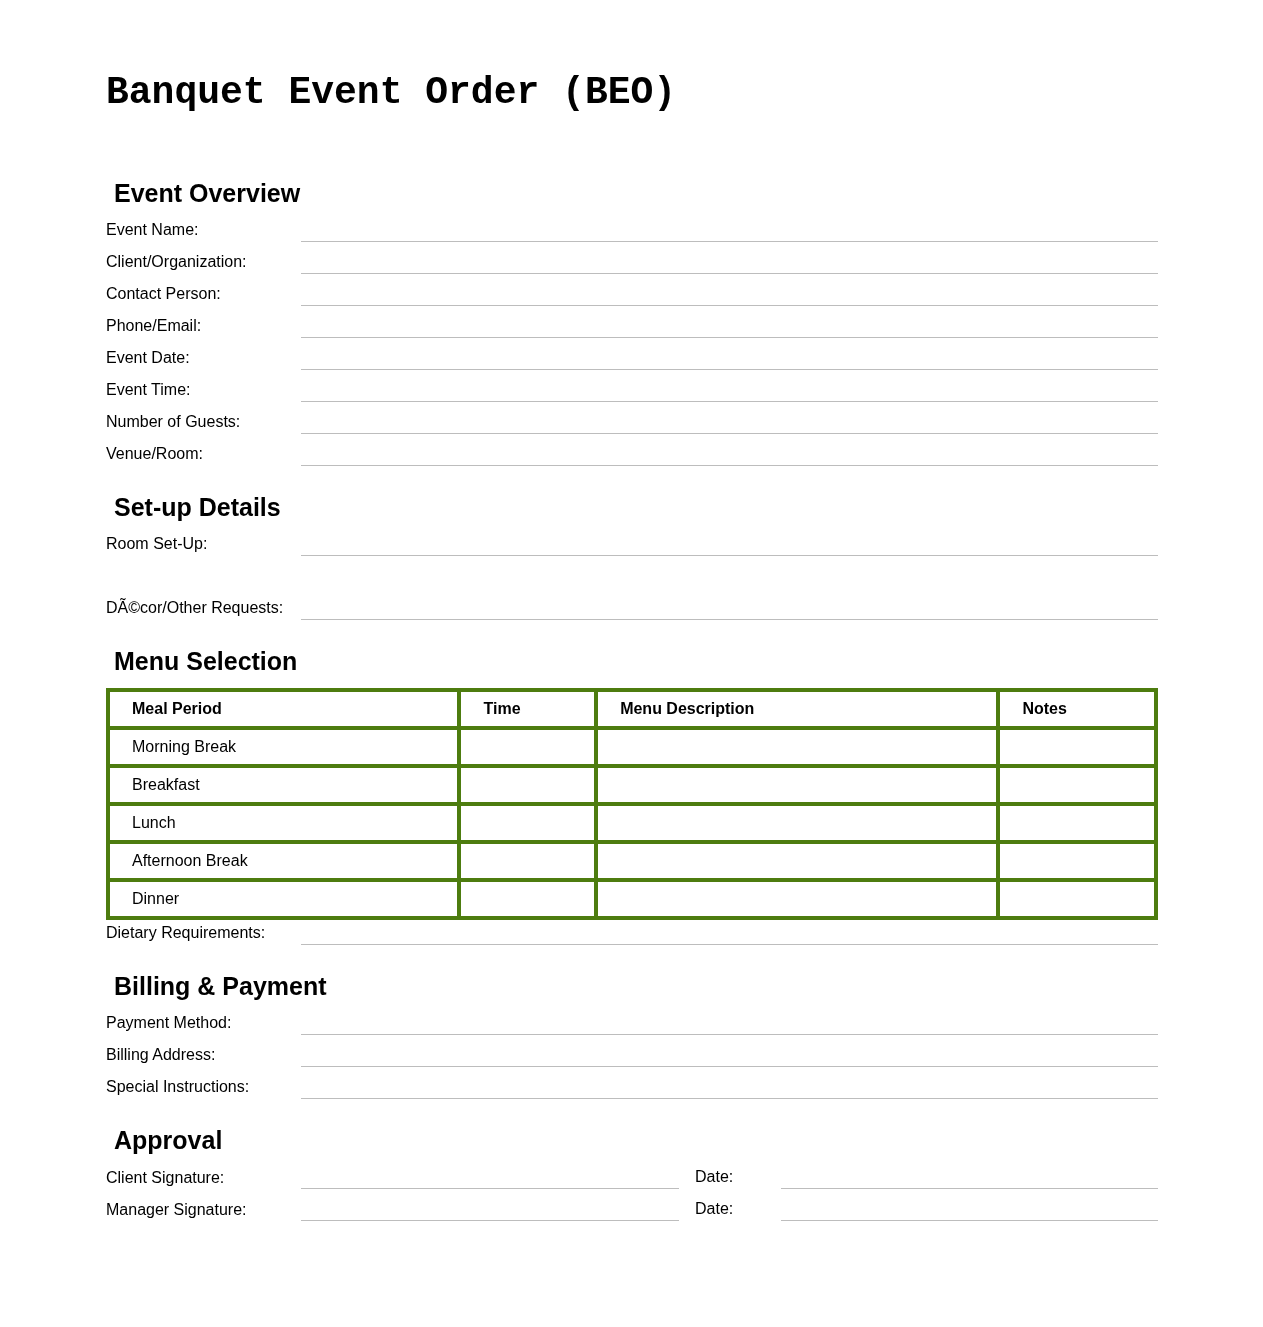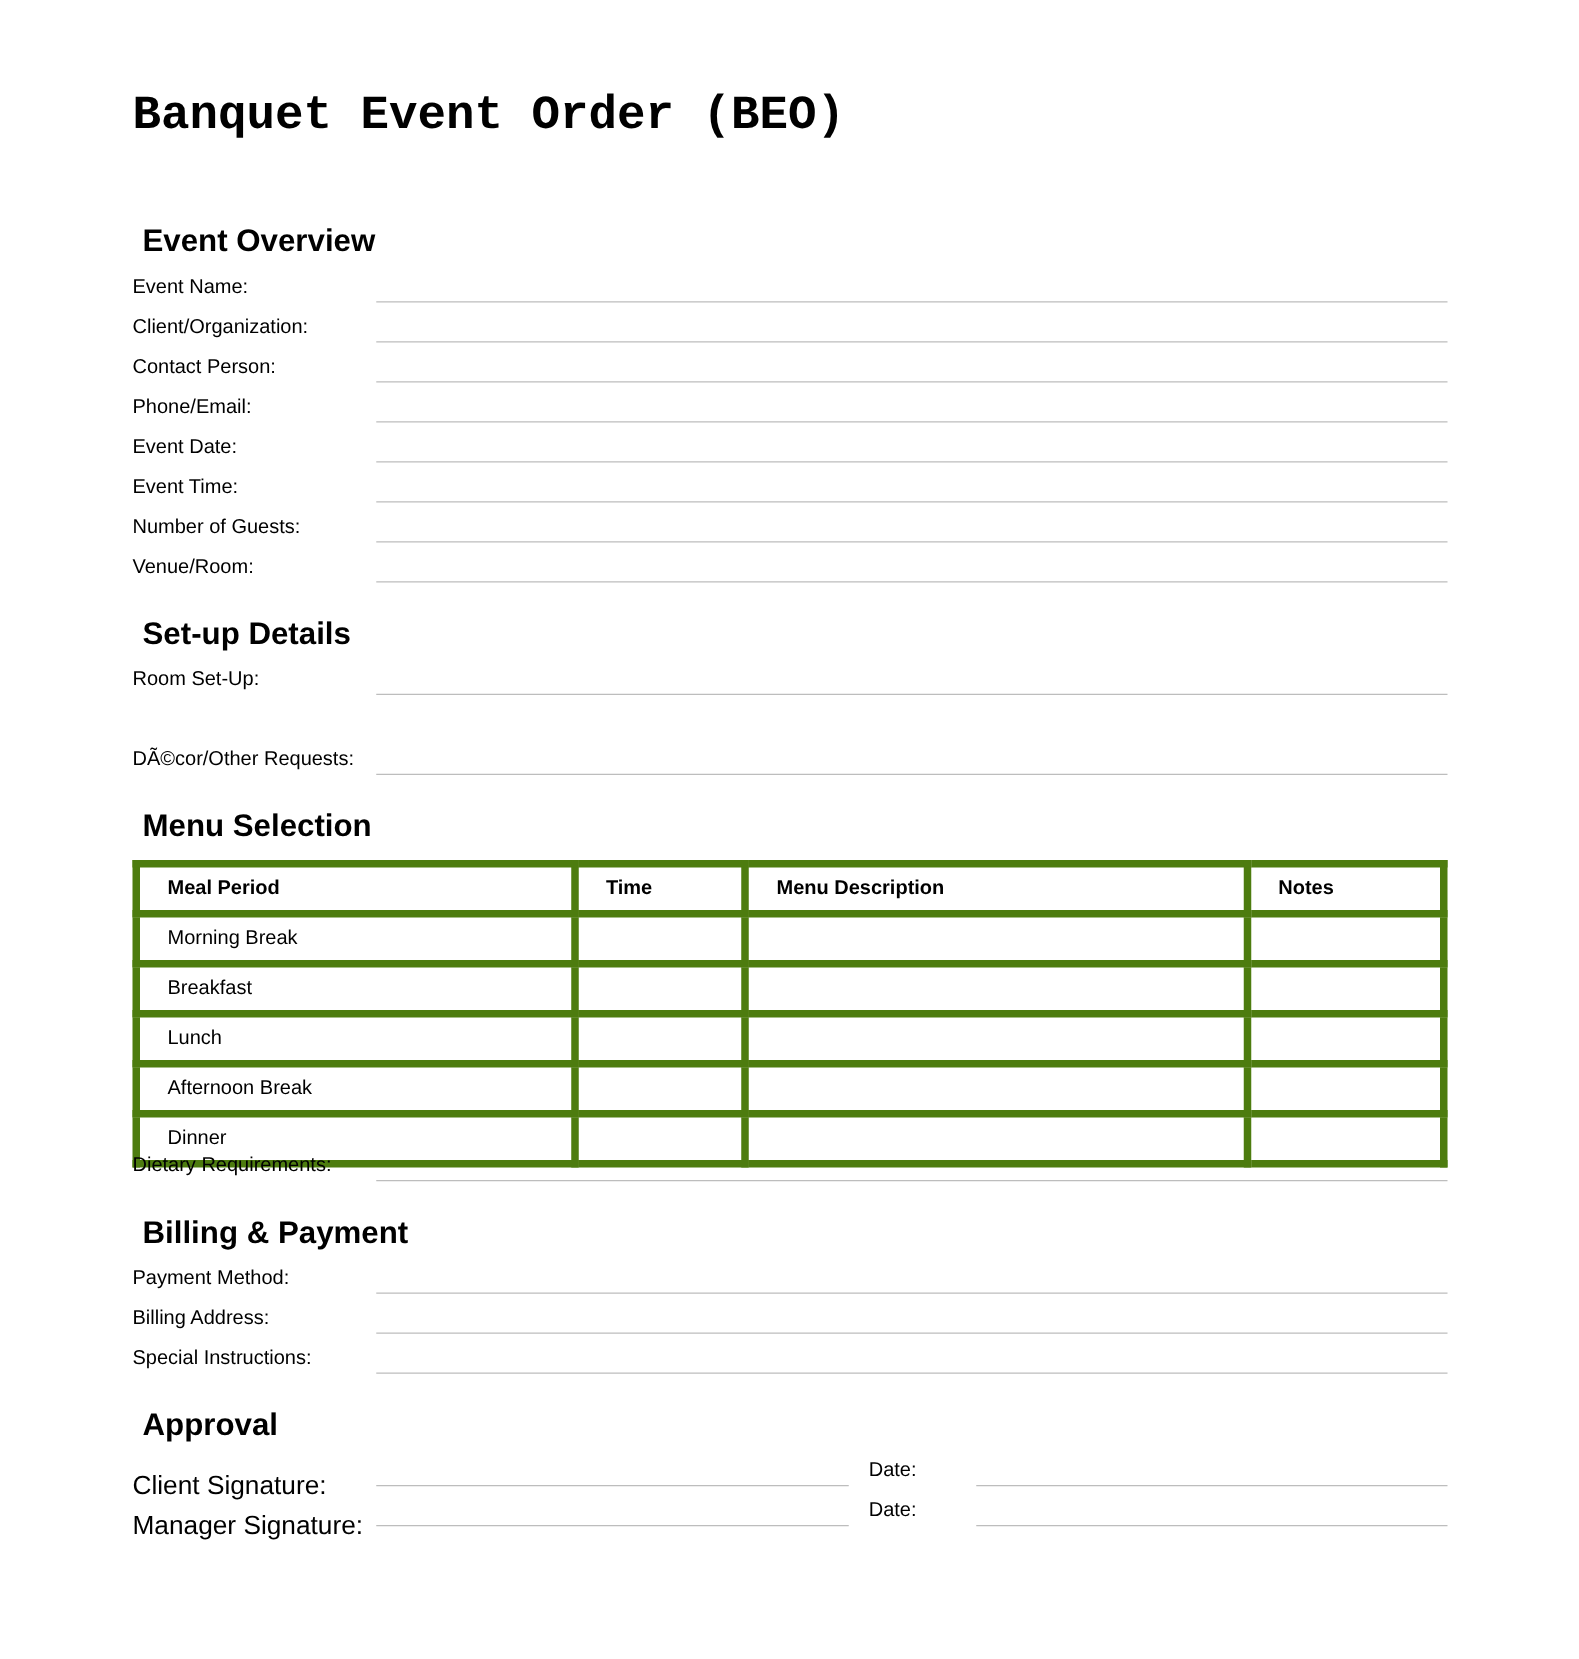--- a/index.html
+++ b/index.html
@@ -23,26 +23,26 @@
   }
   .field .line {
     position: absolute; left: 195px; right: 0; top: 21px;
     border-bottom: 1px solid #bdbdbd; height: 0;
   }
   table {
     position: absolute; left: 0; width: 1052px; border-collapse: collapse;
     font-size: 16px;
   }
   th, td {
-    border: 6px solid #4d7c0f; height: 34px; padding: 0 22px; text-align: left;
+    border: 4px solid #4d7c0f; height: 34px; padding: 0 22px; text-align: left;
     vertical-align: middle;
   }
   th { font-weight: bold; }
   .sig { position: absolute; left: 0; width: 1052px; height: 32px; }
-  .sig .label { position: absolute; left: 0; top: 12px; font-size: 21px; line-height: 20px; }
+  .sig .label { position: absolute; left: 0; top: 1px; font-size: 16px; line-height: 20px; }
   .sig .line1 { position: absolute; left: 195px; width: 378px; top: 21px; border-bottom: 1px solid #bdbdbd; }
   .sig .dlabel { position: absolute; left: 589px; top: 0; font-size: 16px; line-height: 20px; }
   .sig .line2 { position: absolute; left: 675px; right: 0; top: 21px; border-bottom: 1px solid #bdbdbd; }
 </style>
 </head>
 <body>
 
 <div class="page">
   <h1>
     <span>Banquet Event Order (BEO)</span><br>

